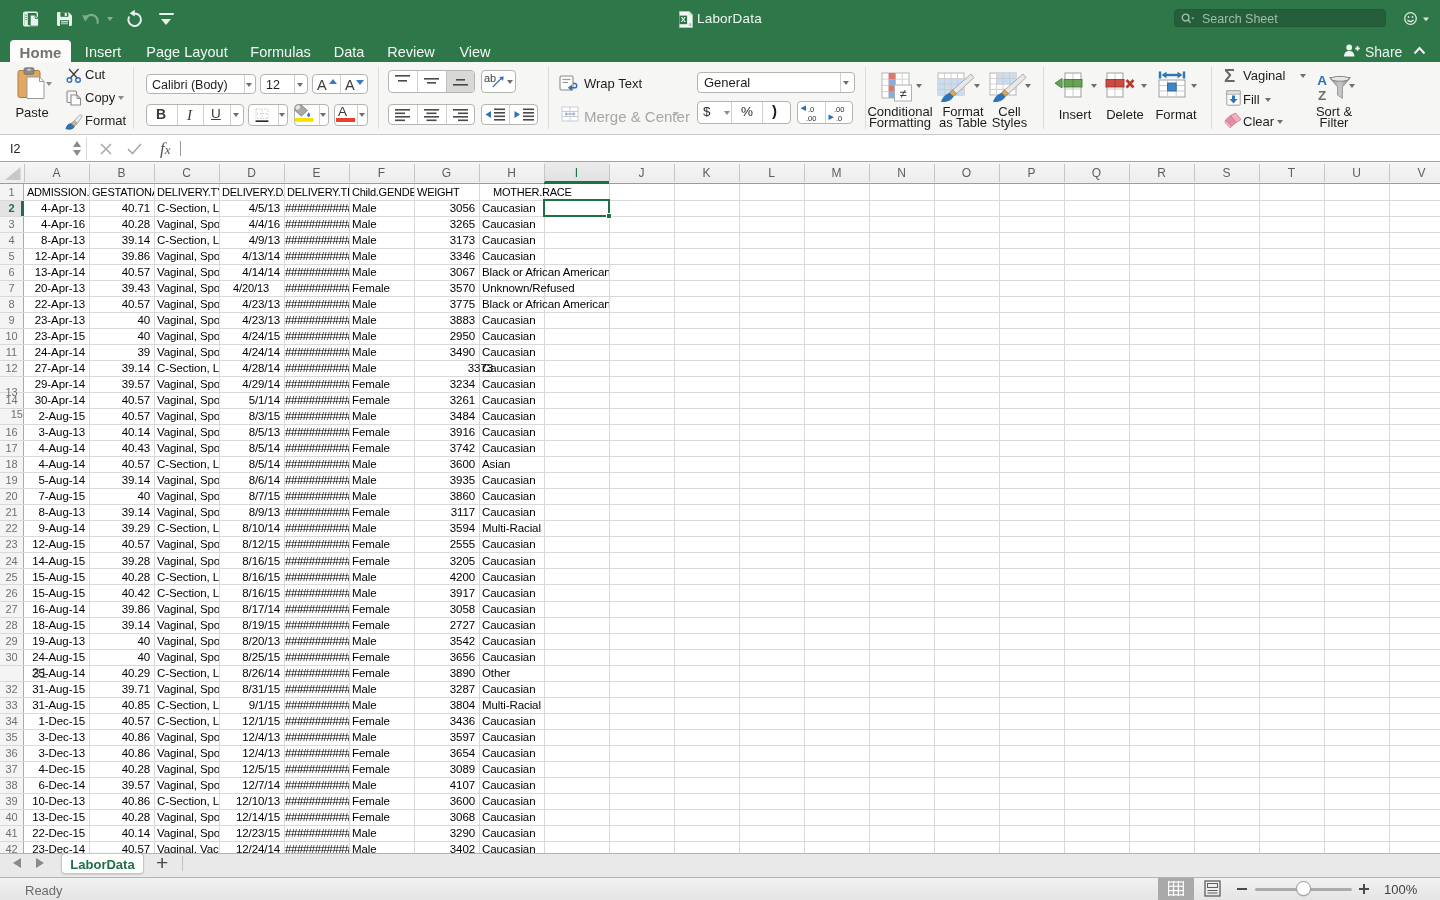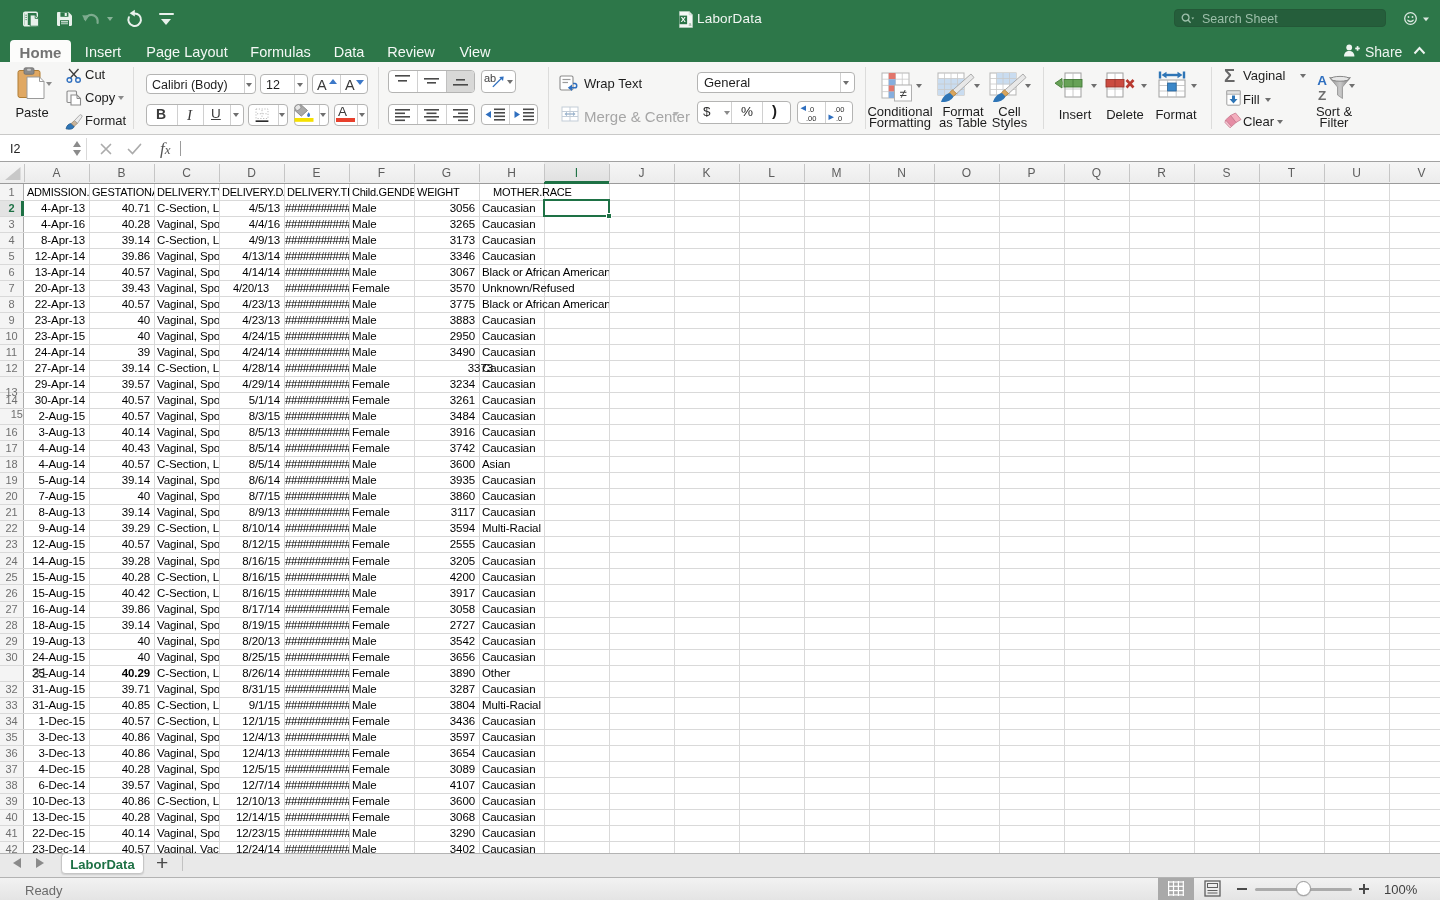--- a/index.html
+++ b/index.html
@@ -776,21 +776,21 @@
     <div class="cell" style="position:absolute;left:479.0px;top:632.6px;width:65.0px;height:16.0px;line-height:16.02px;font-size:11.5px;overflow:hidden;white-space:nowrap;font-weight:400;padding-left:3px;padding-right:4px;text-align:left;">Caucasian</div>
     <div class="cell" style="position:absolute;left:24.0px;top:648.6px;width:65.0px;height:16.0px;line-height:16.02px;font-size:11.5px;overflow:hidden;white-space:nowrap;font-weight:400;padding-left:3px;padding-right:4px;text-align:right;">24-Aug-15</div>
     <div class="cell" style="position:absolute;left:89.0px;top:648.6px;width:65.0px;height:16.0px;line-height:16.02px;font-size:11.5px;overflow:hidden;white-space:nowrap;font-weight:400;padding-left:3px;padding-right:4px;text-align:right;">40</div>
     <div class="cell" style="position:absolute;left:154.0px;top:648.6px;width:65.0px;height:16.0px;line-height:16.02px;font-size:11.5px;overflow:hidden;white-space:nowrap;font-weight:400;padding-left:3px;padding-right:4px;text-align:left;">Vaginal, Spont</div>
     <div class="cell" style="position:absolute;left:219.0px;top:648.6px;width:65.0px;height:16.0px;line-height:16.02px;font-size:11.5px;overflow:hidden;white-space:nowrap;font-weight:400;padding-left:3px;padding-right:4px;text-align:right;">8/25/15</div>
     <div class="cell" style="position:absolute;left:284.0px;top:648.6px;width:65.0px;height:16.0px;line-height:16.02px;font-size:11.5px;overflow:hidden;white-space:nowrap;font-weight:400;padding-left:1px;padding-right:0px;text-align:left;"><span style="letter-spacing:-0.45px;">#############</span></div>
     <div class="cell" style="position:absolute;left:349.0px;top:648.6px;width:65.0px;height:16.0px;line-height:16.02px;font-size:11.5px;overflow:hidden;white-space:nowrap;font-weight:400;padding-left:3px;padding-right:4px;text-align:left;">Female</div>
     <div class="cell" style="position:absolute;left:414.0px;top:648.6px;width:65.0px;height:16.0px;line-height:16.02px;font-size:11.5px;overflow:hidden;white-space:nowrap;font-weight:400;padding-left:3px;padding-right:4px;text-align:right;">3656</div>
     <div class="cell" style="position:absolute;left:479.0px;top:648.6px;width:65.0px;height:16.0px;line-height:16.02px;font-size:11.5px;overflow:hidden;white-space:nowrap;font-weight:400;padding-left:3px;padding-right:4px;text-align:left;">Caucasian</div>
     <div class="cell" style="position:absolute;left:24.0px;top:664.6px;width:65.0px;height:16.0px;line-height:16.02px;font-size:11.5px;overflow:hidden;white-space:nowrap;font-weight:400;padding-left:3px;padding-right:4px;text-align:right;">25-Aug-14</div>
-    <div class="cell" style="position:absolute;left:89.0px;top:664.6px;width:65.0px;height:16.0px;line-height:16.02px;font-size:11.5px;overflow:hidden;white-space:nowrap;font-weight:700;padding-left:3px;padding-right:4px;text-align:right;">40.29</div>
+    <div class="cell" style="position:absolute;left:89.0px;top:664.6px;width:65.0px;height:16.0px;line-height:16.02px;font-size:11.5px;overflow:hidden;white-space:nowrap;font-weight:400;padding-left:3px;padding-right:4px;text-align:right;">40.29</div>
     <div class="cell" style="position:absolute;left:154.0px;top:664.6px;width:65.0px;height:16.0px;line-height:16.02px;font-size:11.5px;overflow:hidden;white-space:nowrap;font-weight:400;padding-left:3px;padding-right:4px;text-align:left;">C-Section, Low</div>
     <div class="cell" style="position:absolute;left:219.0px;top:664.6px;width:65.0px;height:16.0px;line-height:16.02px;font-size:11.5px;overflow:hidden;white-space:nowrap;font-weight:400;padding-left:3px;padding-right:4px;text-align:right;">8/26/14</div>
     <div class="cell" style="position:absolute;left:284.0px;top:664.6px;width:65.0px;height:16.0px;line-height:16.02px;font-size:11.5px;overflow:hidden;white-space:nowrap;font-weight:400;padding-left:1px;padding-right:0px;text-align:left;"><span style="letter-spacing:-0.45px;">#############</span></div>
     <div class="cell" style="position:absolute;left:349.0px;top:664.6px;width:65.0px;height:16.0px;line-height:16.02px;font-size:11.5px;overflow:hidden;white-space:nowrap;font-weight:400;padding-left:3px;padding-right:4px;text-align:left;">Female</div>
     <div class="cell" style="position:absolute;left:414.0px;top:664.6px;width:65.0px;height:16.0px;line-height:16.02px;font-size:11.5px;overflow:hidden;white-space:nowrap;font-weight:400;padding-left:3px;padding-right:4px;text-align:right;">3890</div>
     <div class="cell" style="position:absolute;left:479.0px;top:664.6px;width:65.0px;height:16.0px;line-height:16.02px;font-size:11.5px;overflow:hidden;white-space:nowrap;font-weight:400;padding-left:3px;padding-right:4px;text-align:left;">Other</div>
     <div class="cell" style="position:absolute;left:24.0px;top:680.6px;width:65.0px;height:16.0px;line-height:16.02px;font-size:11.5px;overflow:hidden;white-space:nowrap;font-weight:400;padding-left:3px;padding-right:4px;text-align:right;">31-Aug-15</div>
     <div class="cell" style="position:absolute;left:89.0px;top:680.6px;width:65.0px;height:16.0px;line-height:16.02px;font-size:11.5px;overflow:hidden;white-space:nowrap;font-weight:400;padding-left:3px;padding-right:4px;text-align:right;">39.71</div>
     <div class="cell" style="position:absolute;left:154.0px;top:680.6px;width:65.0px;height:16.0px;line-height:16.02px;font-size:11.5px;overflow:hidden;white-space:nowrap;font-weight:400;padding-left:3px;padding-right:4px;text-align:left;">Vaginal, Spont</div>
     <div class="cell" style="position:absolute;left:219.0px;top:680.6px;width:65.0px;height:16.0px;line-height:16.02px;font-size:11.5px;overflow:hidden;white-space:nowrap;font-weight:400;padding-left:3px;padding-right:4px;text-align:right;">8/31/15</div>

